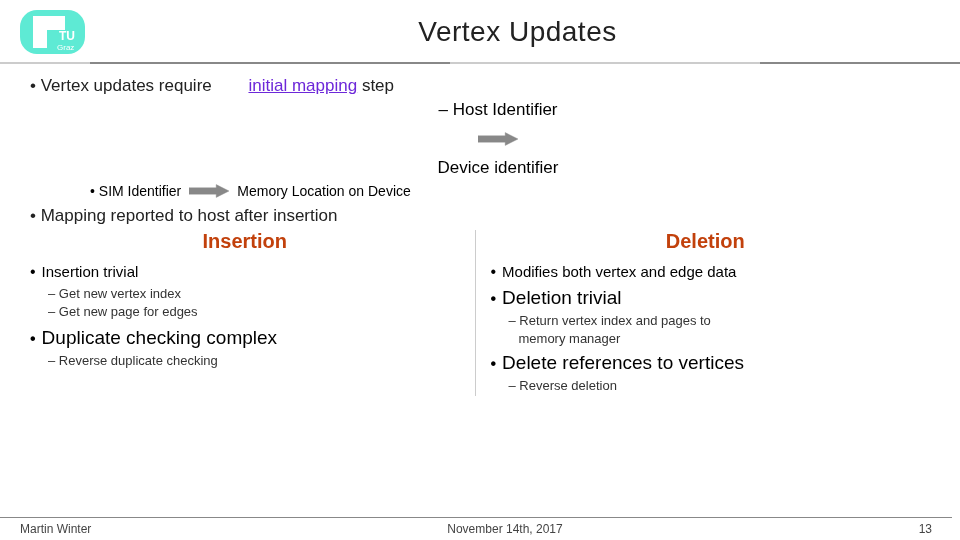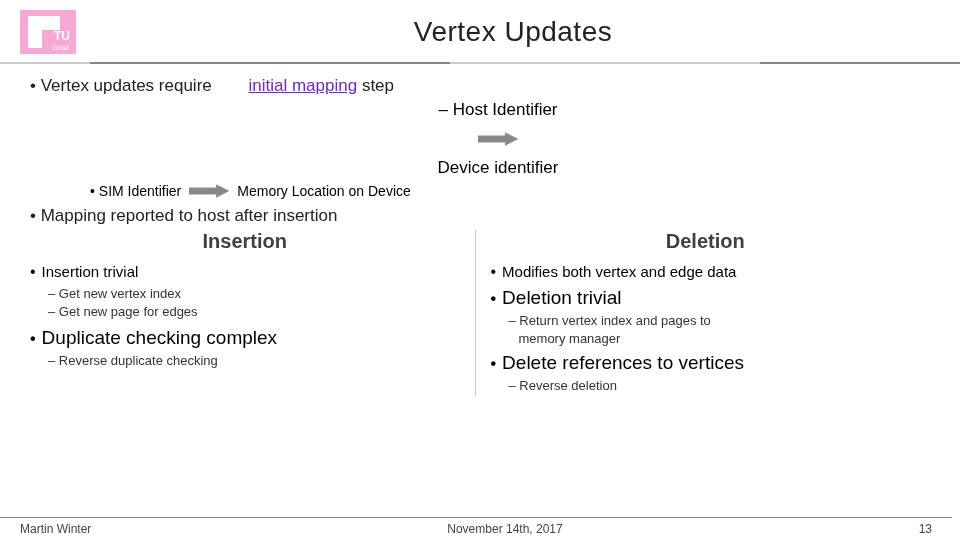--- a/index.html
+++ b/index.html
@@ -20,27 +20,28 @@
       border-bottom: 2px solid #cccccc;
       padding-bottom: 8px;
       position: relative;
     }
     .logo-container {
       display: flex;
       align-items: center;
       margin-right: 20px;
     }
     .logo-box {
-      width: 56px;
+      width: 65px;
       height: 44px;
-      background: #f9a8d4;
+      background: #5eead4;
       display: flex;
       align-items: center;
       justify-content: center;
       position: relative;
+      border-radius: 17px;
     }
     .page-title {
       flex: 1;
       text-align: center;
       font-size: 28px;
       font-weight: normal;
       color: #222;
       letter-spacing: 0.5px;
     }
     .header-line-left {
@@ -127,21 +128,21 @@
       padding: 0 10px;
     }
     .col:first-child {
       padding-left: 0;
     }
     .col-header {
       font-size: 20px;
       font-weight: bold;
       text-align: center;
       margin-bottom: 10px;
-      color: #404040;
+      color: #c2410c;
     }
     .col-bullet {
       font-size: 15px;
       margin-bottom: 5px;
       display: flex;
       align-items: baseline;
       gap: 6px;
     }
     .col-bullet-text {
       font-size: 15px;

